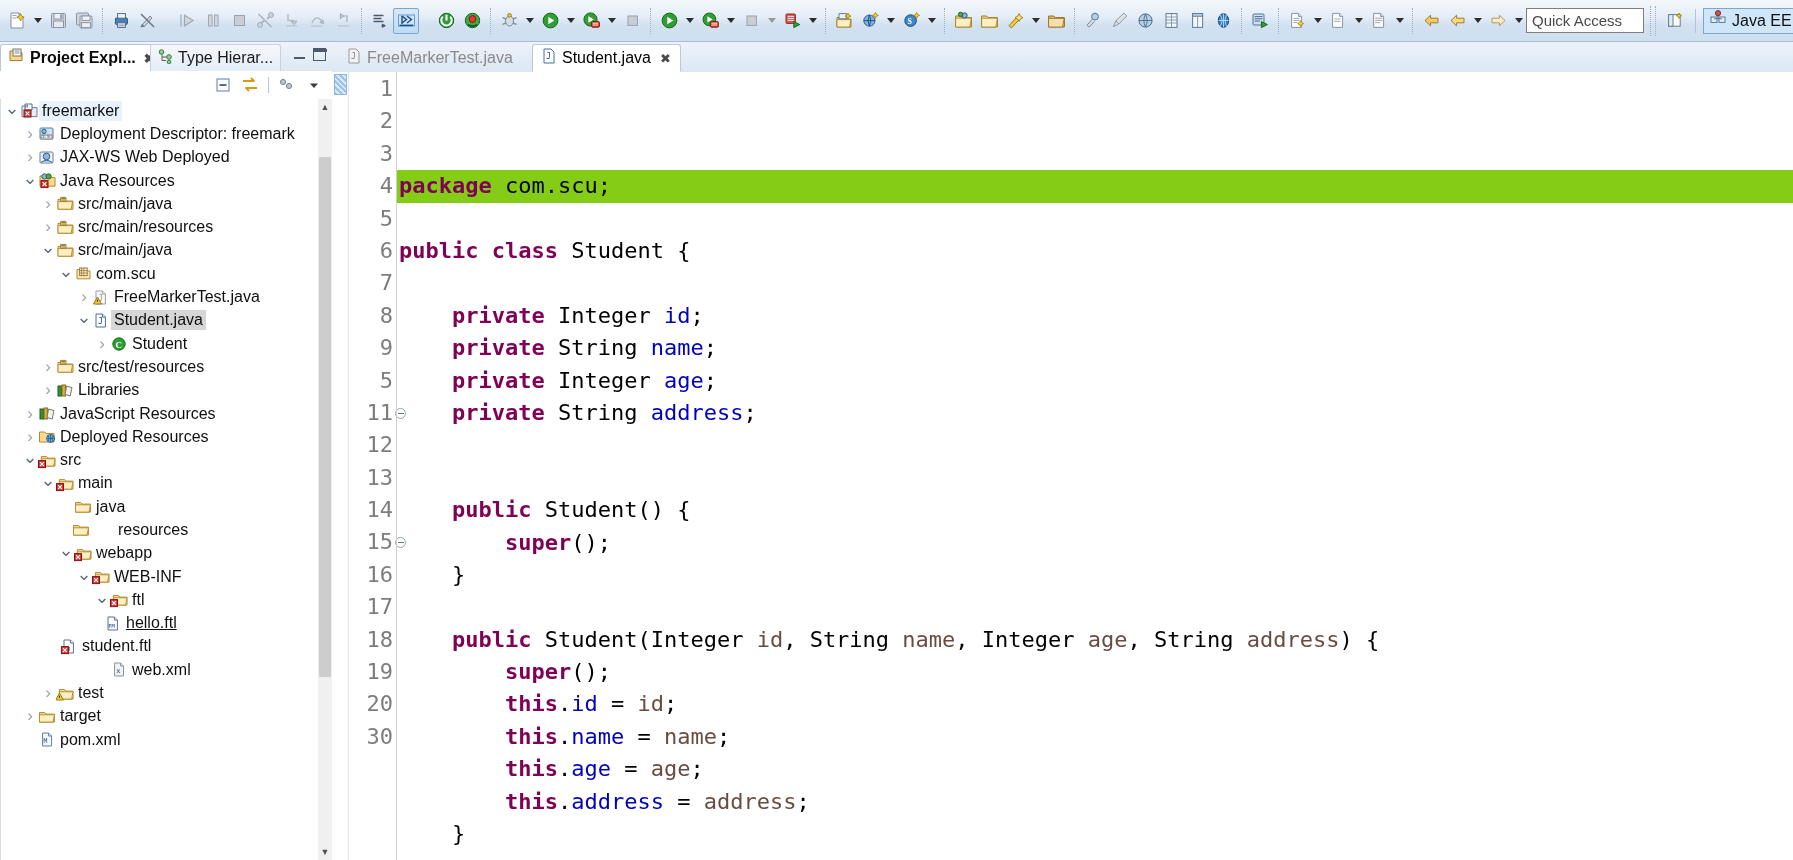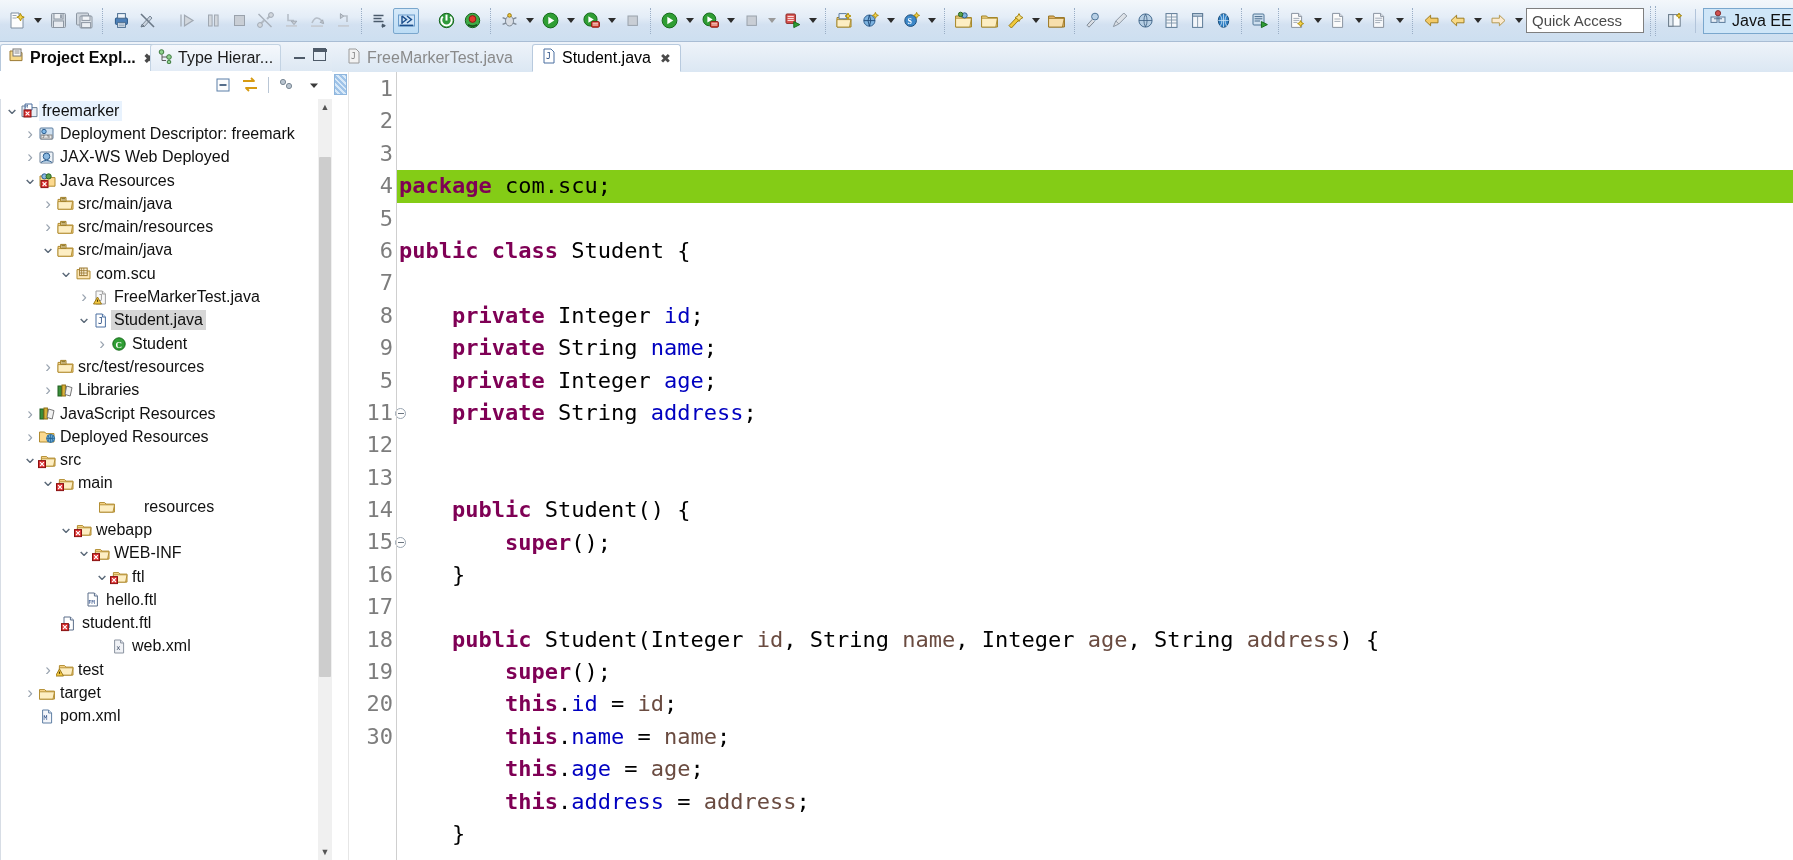--- a/index.html
+++ b/index.html
@@ -878,21 +878,31 @@
             <span class="ticon">
               <svg width="18" height="17" viewBox="0 0 18 17">
                 <path d="M3.4 4.6h5.2l1.3 1.5H17v8H3.4z" fill="#fcd98f" stroke="#b08a2e"></path>
                 <path d="M3.4 6.8h13.6L15.6 14.1H3.4z" fill="#fdeec3" stroke="#b08a2e" stroke-width="0.9"></path>
                 <rect x="0.5" y="8.6" width="7" height="7" fill="#d33" stroke="#8a1111"></rect>
                 <path d="M2.1 10.2l3.8 3.8M5.9 10.2l-3.8 3.8" stroke="#fff" stroke-width="1.1"></path>
               </svg>
             </span>
             <span class="lbl">main</span>
           </div>
-          <div class="trow" style="padding-left: 58px; gap: 24px;">
+          <div class="trow" style="padding-left: 58px;">
+            <span class="twist none"></span>
+            <span class="ticon">
+              <svg width="18" height="17" viewBox="0 0 18 17">
+                <path d="M1.5 4.6h5.2l1.3 1.5H16.4v8H1.5z" fill="#fcd98f" stroke="#b08a2e"></path>
+                <path d="M1.5 6.8h15L15 14.1H1.5z" fill="#fdeec3" stroke="#b08a2e" stroke-width="0.9"></path>
+              </svg>
+            </span>
+            <span class="lbl">java</span>
+          </div>
+          <div class="trow" style="padding-left: 32px; gap: 24px;">
             <span class="twist none"></span>
             <span class="ticon">
               <svg width="18" height="17" viewBox="0 0 18 17">
                 <path d="M1.5 4.6h5.2l1.3 1.5H16.4v8H1.5z" fill="#fcd98f" stroke="#b08a2e"></path>
                 <path d="M1.5 6.8h15L15 14.1H1.5z" fill="#fdeec3" stroke="#b08a2e" stroke-width="0.9"></path>
               </svg>
             </span>
             <span class="lbl">resources</span>
           </div>
           <div class="trow" style="padding-left: 58px;">
@@ -924,21 +934,21 @@
             <span class="ticon">
               <svg width="18" height="17" viewBox="0 0 18 17">
                 <path d="M3.4 4.6h5.2l1.3 1.5H17v8H3.4z" fill="#fcd98f" stroke="#b08a2e"></path>
                 <path d="M3.4 6.8h13.6L15.6 14.1H3.4z" fill="#fdeec3" stroke="#b08a2e" stroke-width="0.9"></path>
                 <rect x="0.5" y="8.6" width="7" height="7" fill="#d33" stroke="#8a1111"></rect>
                 <path d="M2.1 10.2l3.8 3.8M5.9 10.2l-3.8 3.8" stroke="#fff" stroke-width="1.1"></path>
               </svg>
             </span>
             <span class="lbl">ftl</span>
           </div>
-          <div class="trow" style="padding-left: 68px;">
+          <div class="trow" style="padding-left: 88px; text-decoration: underline;">
             <span class="twist none"></span>
             <span class="ticon">
               <svg width="16" height="17" viewBox="0 0 16 17">
                 <path d="M3 2h6.4l3 3v10H3z" fill="#fff" stroke="#5c6f8a"></path>
                 <path d="M9.4 2v3h3" fill="#e4ecf6" stroke="#5c6f8a"></path>
                 <text x="3.2" y="12.6" font-size="5.4" fill="#14387a" font-family="monospace">FM</text>
               </svg>
             </span>
             <span class="lbl">hello.ftl</span>
           </div>

